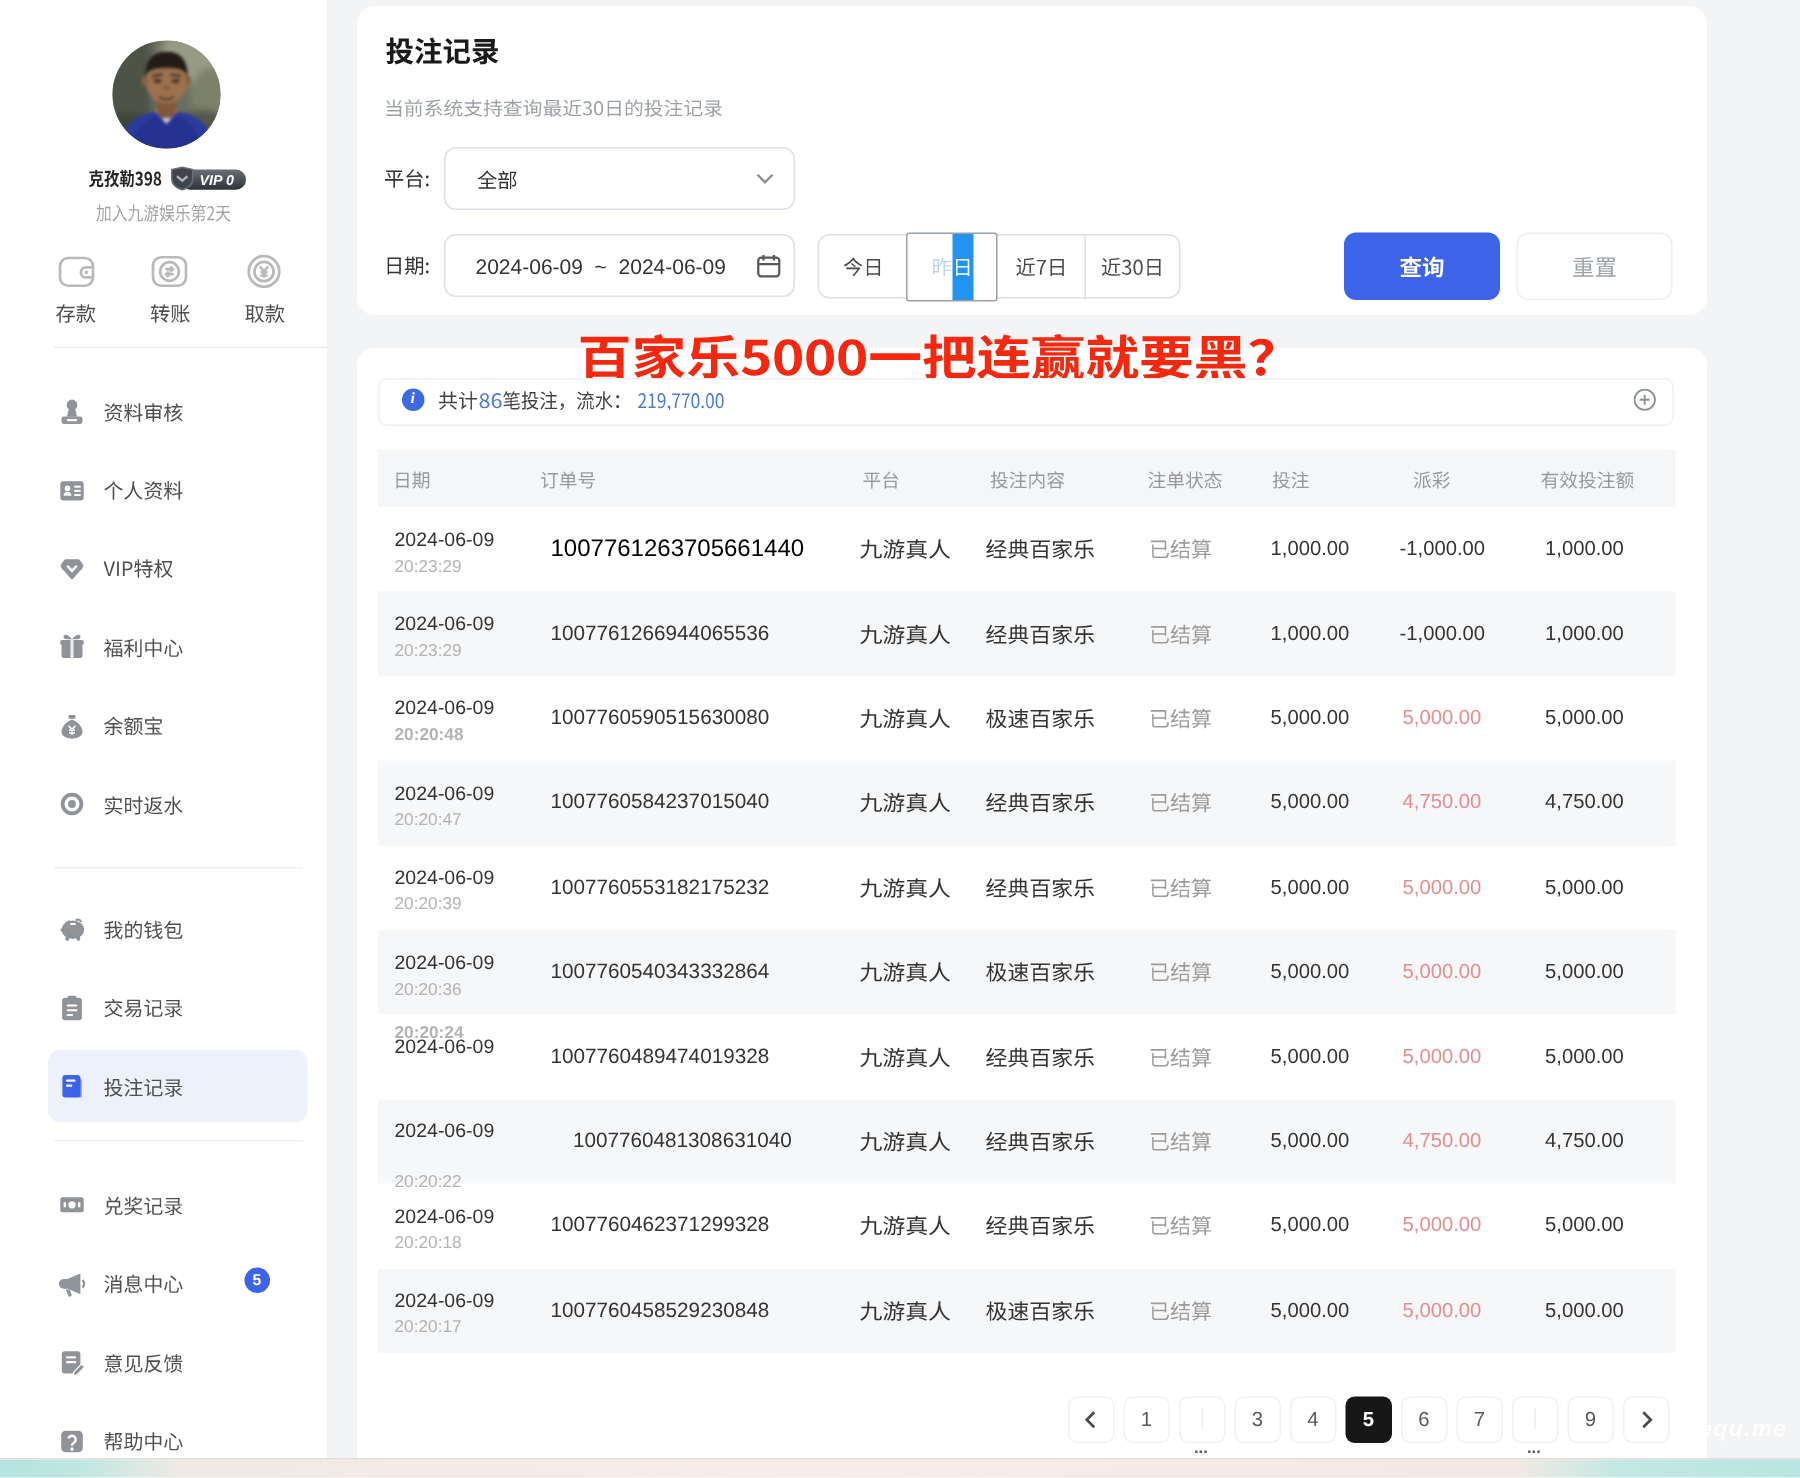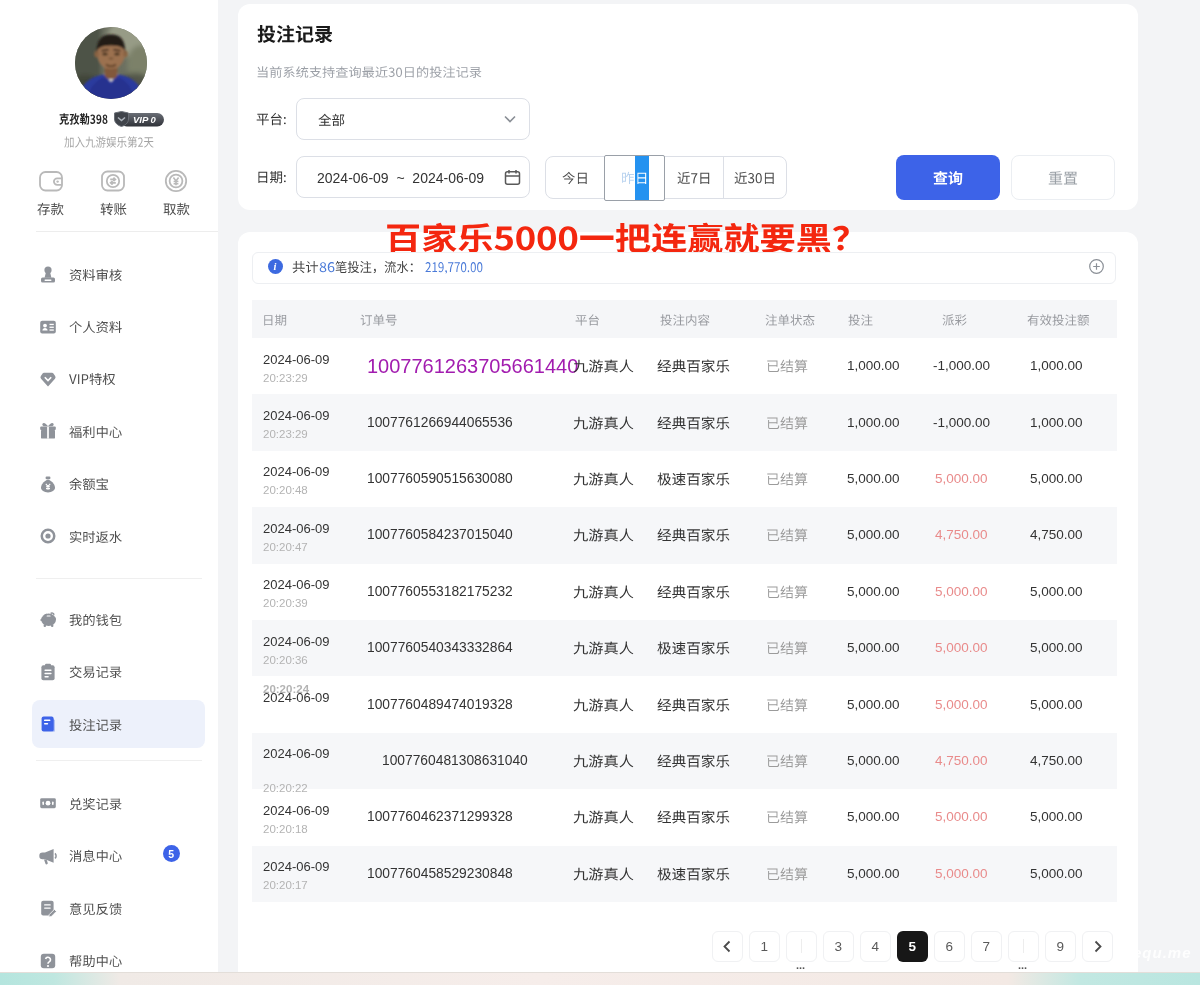--- a/index.html
+++ b/index.html
@@ -457,21 +457,21 @@
     <use href="#g-htz" fill="#97999e"></use>
   </svg>
 <svg class="z" style="left:942px;top:319.5px;width:25.0px;height:12.5px;" viewBox="0 -88 200 100" preserveAspectRatio="none">
     <use href="#g-hpc" fill="#97999e"></use>
   </svg>
 <svg class="z" style="left:1027px;top:319.5px;width:62.5px;height:12.5px;" viewBox="0 -88 500 100" preserveAspectRatio="none">
     <use href="#g-hyx" fill="#97999e"></use>
   </svg>
 <span class="t" style="left:263px;top:359.5px;font-size:13px;color:#333;font-weight:400;">2024-06-09</span>
 <span class="t" style="left:263px;top:378.5px;font-size:11.5px;color:#b3b3b3;font-weight:400;">20:23:29</span>
-<span class="t" style="left:367px;top:366.2px;font-size:20px;color:#a21caf;font-weight:400;">1007761263705661440</span>
+<span class="t" style="left:367px;top:366.2px;font-size:16px;color:#000000;font-weight:400;">1007761263705661440</span>
 <svg class="z" style="left:573px;top:366.2px;width:61.0px;height:14px;" viewBox="0 -88 400 100" preserveAspectRatio="none">
     <use href="#g-jy" fill="#333"></use>
   </svg>
 <svg class="z" style="left:657px;top:366.2px;width:73.0px;height:14px;" viewBox="0 -88 500 100" preserveAspectRatio="none">
     <use href="#g-jd" fill="#333"></use>
   </svg>
 <svg class="z" style="left:766px;top:366.2px;width:42.0px;height:14px;" viewBox="0 -88 300 100" preserveAspectRatio="none">
     <use href="#g-yjs" fill="#9b9b9b"></use>
   </svg>
 <span class="t" style="left:847px;top:366.2px;font-size:13.5px;color:#333;font-weight:400;">1,000.00</span>
@@ -487,21 +487,21 @@
 <svg class="z" style="left:657px;top:422.59999999999997px;width:73.0px;height:14px;" viewBox="0 -88 500 100" preserveAspectRatio="none">
     <use href="#g-jd" fill="#333"></use>
   </svg>
 <svg class="z" style="left:766px;top:422.59999999999997px;width:42.0px;height:14px;" viewBox="0 -88 300 100" preserveAspectRatio="none">
     <use href="#g-yjs" fill="#9b9b9b"></use>
   </svg>
 <span class="t" style="left:847px;top:422.59999999999997px;font-size:13.5px;color:#333;font-weight:400;">1,000.00</span>
 <span class="t" style="left:933px;top:422.59999999999997px;font-size:13.5px;color:#333;font-weight:400;">-1,000.00</span>
 <span class="t" style="left:1030px;top:422.59999999999997px;font-size:13.5px;color:#333;font-weight:400;">1,000.00</span>
 <span class="t" style="left:263px;top:472.3px;font-size:13px;color:#333;font-weight:400;">2024-06-09</span>
-<span class="t" style="left:263px;top:491.3px;font-size:11.5px;color:#b3b3b3;font-weight:400;">20:20:48</span>
+<span class="t" style="left:263px;top:491.3px;font-size:11.5px;color:#b3b3b3;font-weight:700;">20:20:48</span>
 <span class="t" style="left:367px;top:479.0px;font-size:13.8px;color:#333;font-weight:400;">1007760590515630080</span>
 <svg class="z" style="left:573px;top:479.0px;width:61.0px;height:14px;" viewBox="0 -88 400 100" preserveAspectRatio="none">
     <use href="#g-jy" fill="#333"></use>
   </svg>
 <svg class="z" style="left:657px;top:479.0px;width:73.0px;height:14px;" viewBox="0 -88 500 100" preserveAspectRatio="none">
     <use href="#g-js" fill="#333"></use>
   </svg>
 <svg class="z" style="left:766px;top:479.0px;width:42.0px;height:14px;" viewBox="0 -88 300 100" preserveAspectRatio="none">
     <use href="#g-yjs" fill="#9b9b9b"></use>
   </svg>

